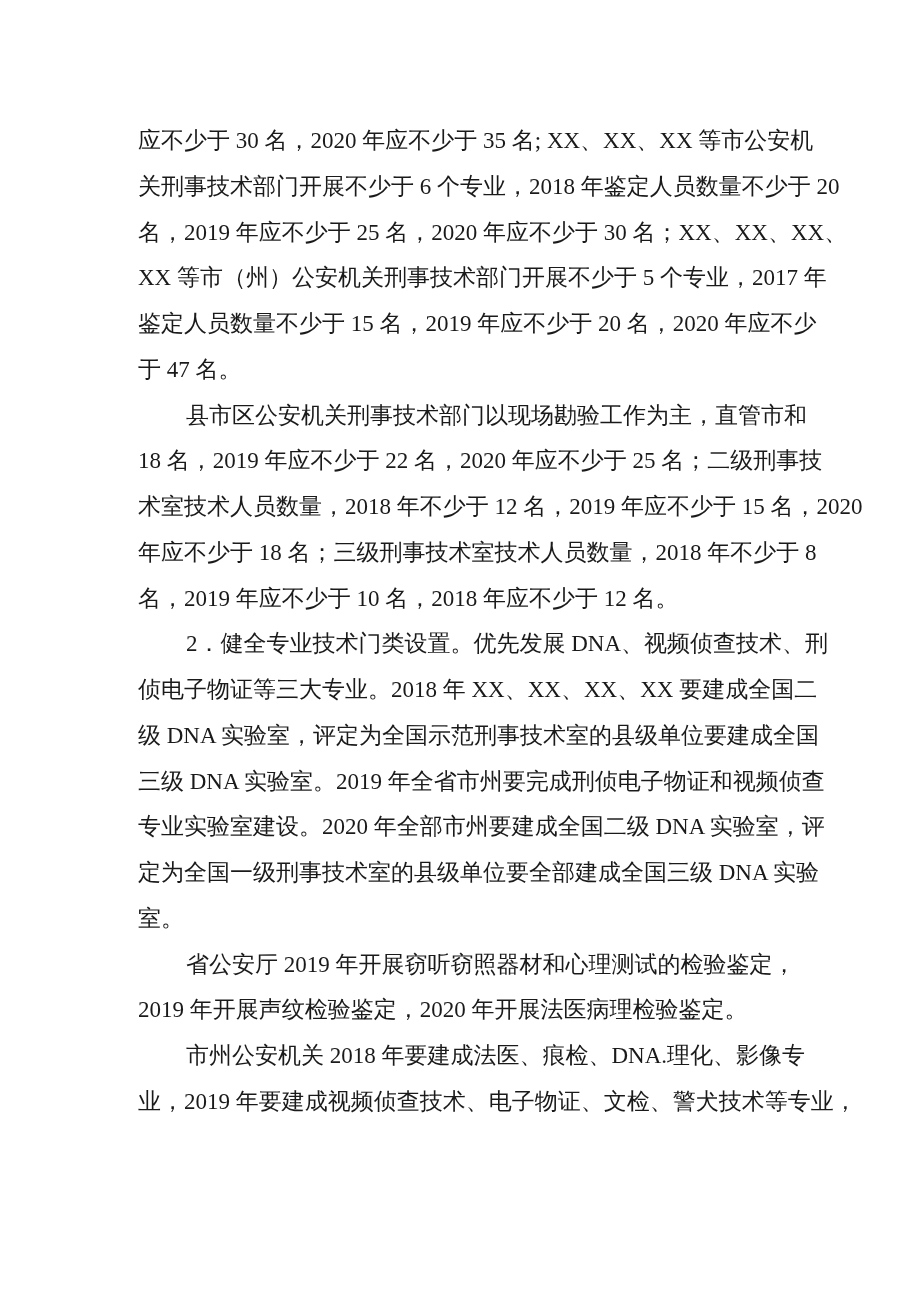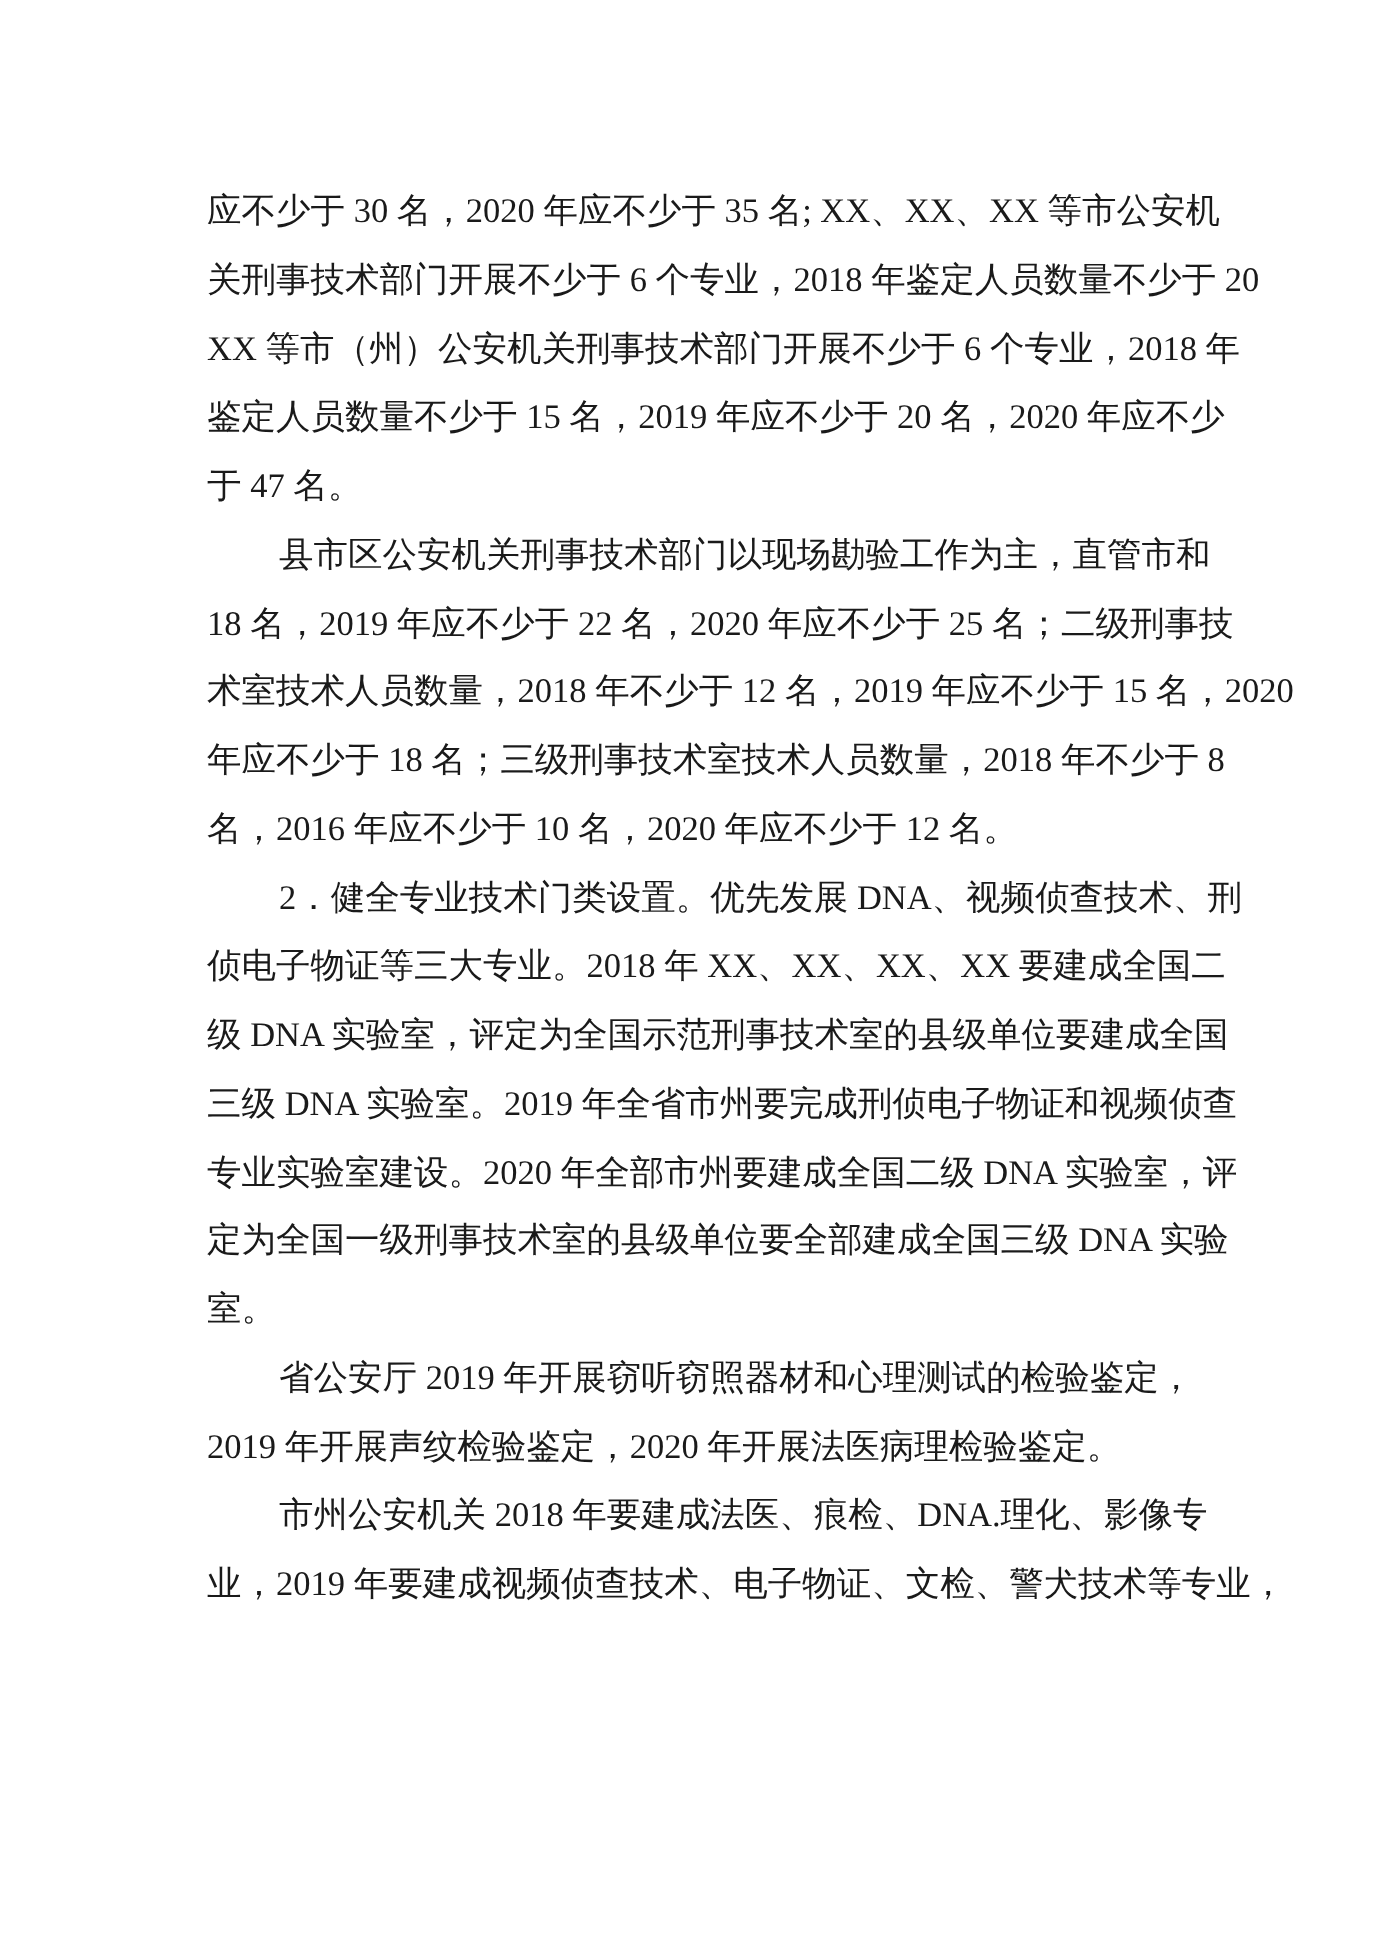--- a/index.html
+++ b/index.html
@@ -54,31 +54,32 @@
     }
   </style>
 </head>
 <body>
 
 <div class="page">
 
   <div class="para">
     <span class="line"><span class="t">应不少于 30 名，2020 年应不少于 35 名; XX、XX、XX 等市公安机</span></span>
     <span class="line"><span class="t">关刑事技术部门开展不少于 6 个专业，2018 年鉴定人员数量不少于 20</span></span>
-    <span class="line"><span class="t">XX 等市（州）公安机关刑事技术部门开展不少于 6 个专业，2018 年</span></span>
+    <span class="line"><span class="t">名，2019 年应不少于 25 名，2020 年应不少于 30 名；XX、XX、XX、</span></span>
+    <span class="line"><span class="t">XX 等市（州）公安机关刑事技术部门开展不少于 5 个专业，2017 年</span></span>
     <span class="line"><span class="t">鉴定人员数量不少于 15 名，2019 年应不少于 20 名，2020 年应不少</span></span>
     <span class="line last"><span class="t">于 47 名。</span></span>
   </div>
 
   <div class="para">
     <span class="line indent"><span class="t">县市区公安机关刑事技术部门以现场勘验工作为主，直管市和</span></span>
     <span class="line"><span class="t">18 名，2019 年应不少于 22 名，2020 年应不少于 25 名；二级刑事技</span></span>
     <span class="line"><span class="t">术室技术人员数量，2018 年不少于 12 名，2019 年应不少于 15 名，2020</span></span>
     <span class="line"><span class="t">年应不少于 18 名；三级刑事技术室技术人员数量，2018 年不少于 8</span></span>
-    <span class="line last"><span class="t">名，2016 年应不少于 10 名，2020 年应不少于 12 名。</span></span>
+    <span class="line last"><span class="t">名，2019 年应不少于 10 名，2018 年应不少于 12 名。</span></span>
   </div>
 
   <div class="para">
     <span class="line indent"><span class="t">2．健全专业技术门类设置。优先发展 DNA、视频侦查技术、刑</span></span>
     <span class="line"><span class="t">侦电子物证等三大专业。2018 年 XX、XX、XX、XX 要建成全国二</span></span>
     <span class="line"><span class="t">级 DNA 实验室，评定为全国示范刑事技术室的县级单位要建成全国</span></span>
     <span class="line"><span class="t">三级 DNA 实验室。2019 年全省市州要完成刑侦电子物证和视频侦查</span></span>
     <span class="line"><span class="t">专业实验室建设。2020 年全部市州要建成全国二级 DNA 实验室，评</span></span>
     <span class="line"><span class="t">定为全国一级刑事技术室的县级单位要全部建成全国三级 DNA 实验</span></span>
     <span class="line last"><span class="t">室。</span></span>

